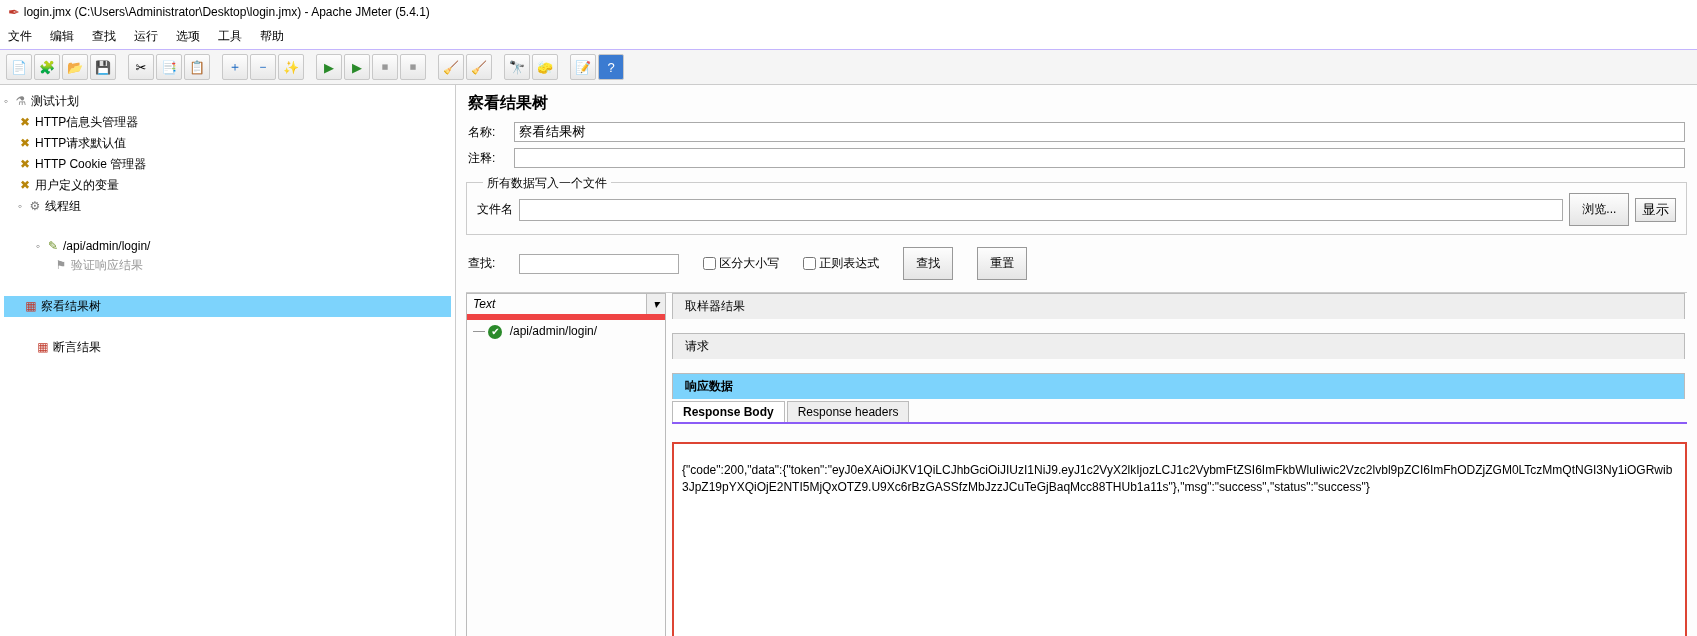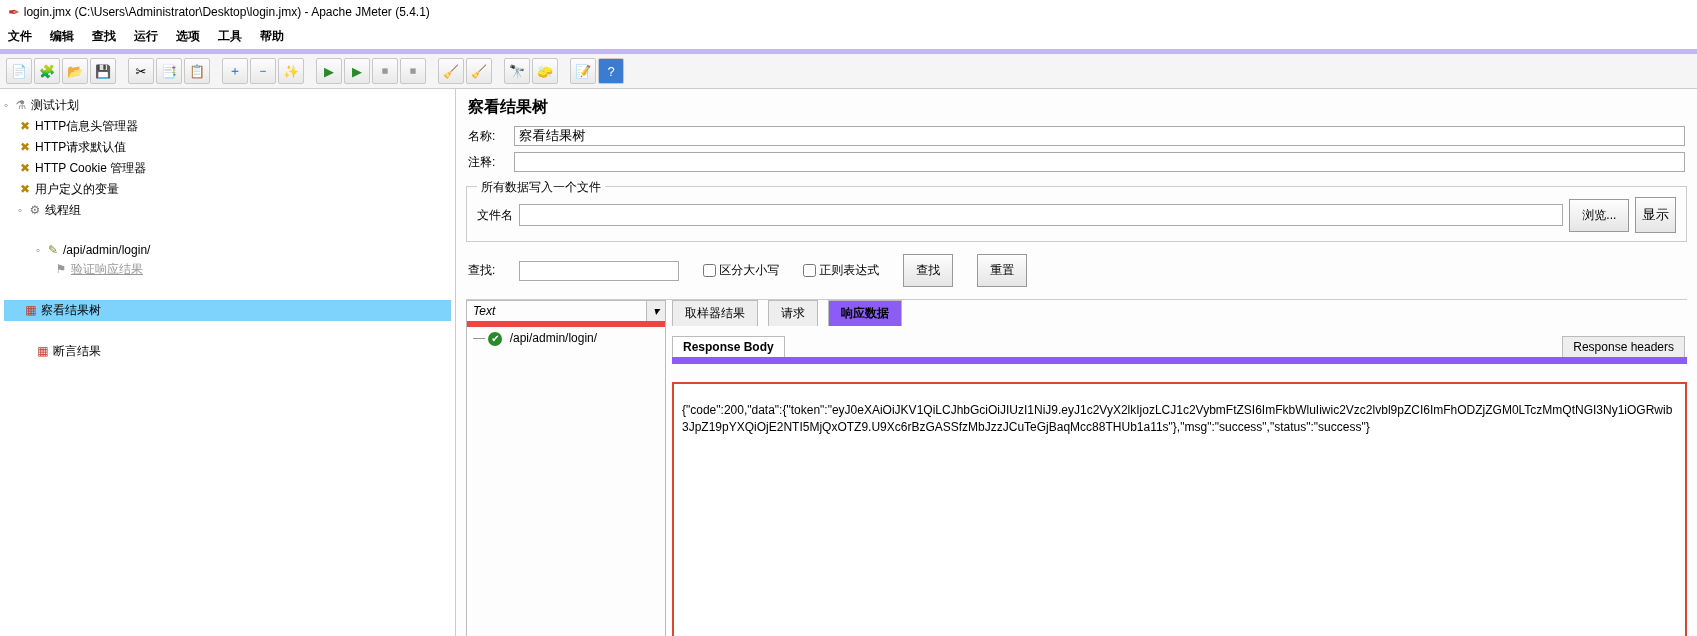--- a/index.html
+++ b/index.html
@@ -1,69 +1,69 @@
 <!DOCTYPE html>
 <html><head>
 <meta charset="utf-8">
 <style>
 * { box-sizing: border-box; margin: 0; padding: 0; }
 body { font-family: "Microsoft YaHei", Arial, sans-serif; font-size: 12px; background: #fff; color: #000; width: 1697px; }
 .title-bar { padding: 4px 8px; display: flex; align-items: center; gap: 4px; }
 .title-bar .feather { color: #c0392b; font-size: 14px; }
-.menu-bar { padding: 4px 8px; display: flex; gap: 18px; border-bottom: 5px solid #c4b5fd; font-weight: bold; }
+.menu-bar { padding: 4px 8px; display: flex; gap: 18px; border-bottom: 1px solid #c4b5fd; }
 .menu-bar span { cursor: default; }
 .toolbar { padding: 4px 6px; display: flex; gap: 2px; border-bottom: 1px solid #ccc; background: #f5f5f5; align-items: center; }
 .toolbar .tb-btn { width: 26px; height: 26px; border: 1px solid #c8c8c8; background: linear-gradient(#fdfdfd,#e8e8e8); display: flex; align-items: center; justify-content: center; font-size: 13px; border-radius: 2px; }
 .toolbar .sep { width: 8px; }
 .main { display: flex; height: 560px; }
 .tree-panel { width: 456px; border-right: 1px solid #ccc; padding: 6px 4px; overflow: auto; background: #fff; }
 .tree-panel ul { list-style: none; }
 .tree-panel li { padding: 2px 0; white-space: nowrap; }
 .tree-panel .ico { display: inline-block; width: 14px; text-align: center; margin-right: 3px; font-size: 12px; }
 .tree-panel .toggle { display: inline-block; width: 10px; color: #666; cursor: default; }
 .tree-panel .lvl1 { padding-left: 14px; }
 .tree-panel .lvl2 { padding-left: 32px; margin-top: 20px; }
-.tree-panel .lvl3 { padding-left: 50px; text-decoration: underline; }
+.tree-panel .lvl3 { padding-left: 50px; }
 .tree-panel .selected { background: #7dd3fc; padding-left: 20px; }
 .tree-panel .disabled { color: #999; }
 .flask { color: #888; }
 .wrench { color: #b8860b; }
 .gear { color: #777; }
 .pen { color: #6b8e23; }
 .tbl { color: #c0392b; }
 .right-panel { flex: 1; display: flex; flex-direction: column; background: #fdfdfd; }
 .hdr { padding: 8px 12px 4px 12px; }
 .hdr h2 { font-size: 16px; font-weight: bold; margin-bottom: 8px; }
 .form-row { display: flex; align-items: center; margin-bottom: 6px; }
 .form-row label { width: 46px; }
 .form-row input[type=text] { flex: 1; border: 1px solid #aaa; height: 20px; padding: 0 4px; background: #fff; }
 .group-box { border: 1px solid #ccc; margin: 4px 10px; padding: 10px 10px 8px 10px; position: relative; }
-.group-box .legend { position: absolute; top: -8px; left: 10px; background: #fdfdfd; padding: 0 4px; font-size: 12px; }
+.group-box .legend { position: absolute; top: -8px; left: 16px; background: #fdfdfd; padding: 0 4px; font-size: 12px; }
 .file-row { display: flex; align-items: center; gap: 6px; }
 .file-row input[type=text] { flex: 1; border: 1px solid #aaa; height: 22px; padding: 0 4px; }
 .btn { border: 1px solid #999; background: linear-gradient(#fdfdfd,#e5e5e5); padding: 2px 12px; height: 33px; font-size: 12px; cursor: default; }
 .search-row { display: flex; align-items: center; gap: 24px; padding: 8px 12px; }
 .search-row input[type=text] { width: 160px; border: 1px solid #aaa; height: 20px; }
 .search-row label { display: flex; align-items: center; gap: 3px; }
 .results-area { display: flex; flex: 1; margin: 4px 10px 0 10px; border-top: 1px solid #ccc; }
 .res-left { width: 200px; border: 1px solid #bbb; margin-right: 6px; display: flex; flex-direction: column; }
 .res-left .dd { display: flex; border-bottom: 6px solid #ef4444; font-style: italic; }
 .res-left .dd .dd-txt { flex: 1; padding: 3px 6px; border-right: 1px solid #bbb; }
 .res-left .dd .dd-arr { width: 18px; text-align: center; padding: 3px 0; background: #eee; }
 .res-left .tree-res { padding: 4px 6px; }
 .res-left .tree-res .ok-ico { display: inline-block; width: 14px; height: 14px; background: #2a8a2a; color: #fff; border-radius: 7px; text-align: center; line-height: 14px; font-size: 10px; margin-right: 4px; }
 .res-right { flex: 1; display: flex; flex-direction: column; }
-.tabs { display: flex; gap: 8px; }
+.tabs { display: flex; gap: 14px; flex-direction: column; }
 .tab { border: 1px solid #bbb; border-bottom: none; padding: 4px 12px; background: #eee; margin-right: 2px; font-size: 12px; }
-.tab.active { background: #8b5cf6; font-weight: bold; }
-.subtabs { display: flex; margin-top: 10px; border-bottom: 7px solid #8b5cf6; justify-content: space-between; }
+.tab.active { background: #7dd3fc; font-weight: bold; }
+.subtabs { display: flex; margin-top: 2px; border-bottom: 2px solid #8b5cf6; }
 .subtab { border: 1px solid #bbb; border-bottom: none; padding: 3px 10px; background: #eee; margin-right: 2px; font-size: 12px; }
 .subtab.active { background: #fff; font-weight: bold; }
 .resp-body { flex: 1; border: 2px solid #d43; margin-top: 18px; padding: 18px 8px; font-size: 12px; word-break: break-all; line-height: 1.4; background: #fff; }
-.display-btn { border: 1px solid #999; padding: 2px 6px; height: 36px; background: linear-gradient(#fdfdfd,#e5e5e5); }
+.display-btn { border: 1px solid #999; padding: 2px 6px; height: 24px; background: linear-gradient(#fdfdfd,#e5e5e5); }
 </style>
 </head>
 <body>
 
 <div class="title-bar">
   <span class="feather">✒</span>
   <span>login.jmx (C:\Users\Administrator\Desktop\login.jmx) - Apache JMeter (5.4.1)</span>
 </div>
 
 <div class="menu-bar">

